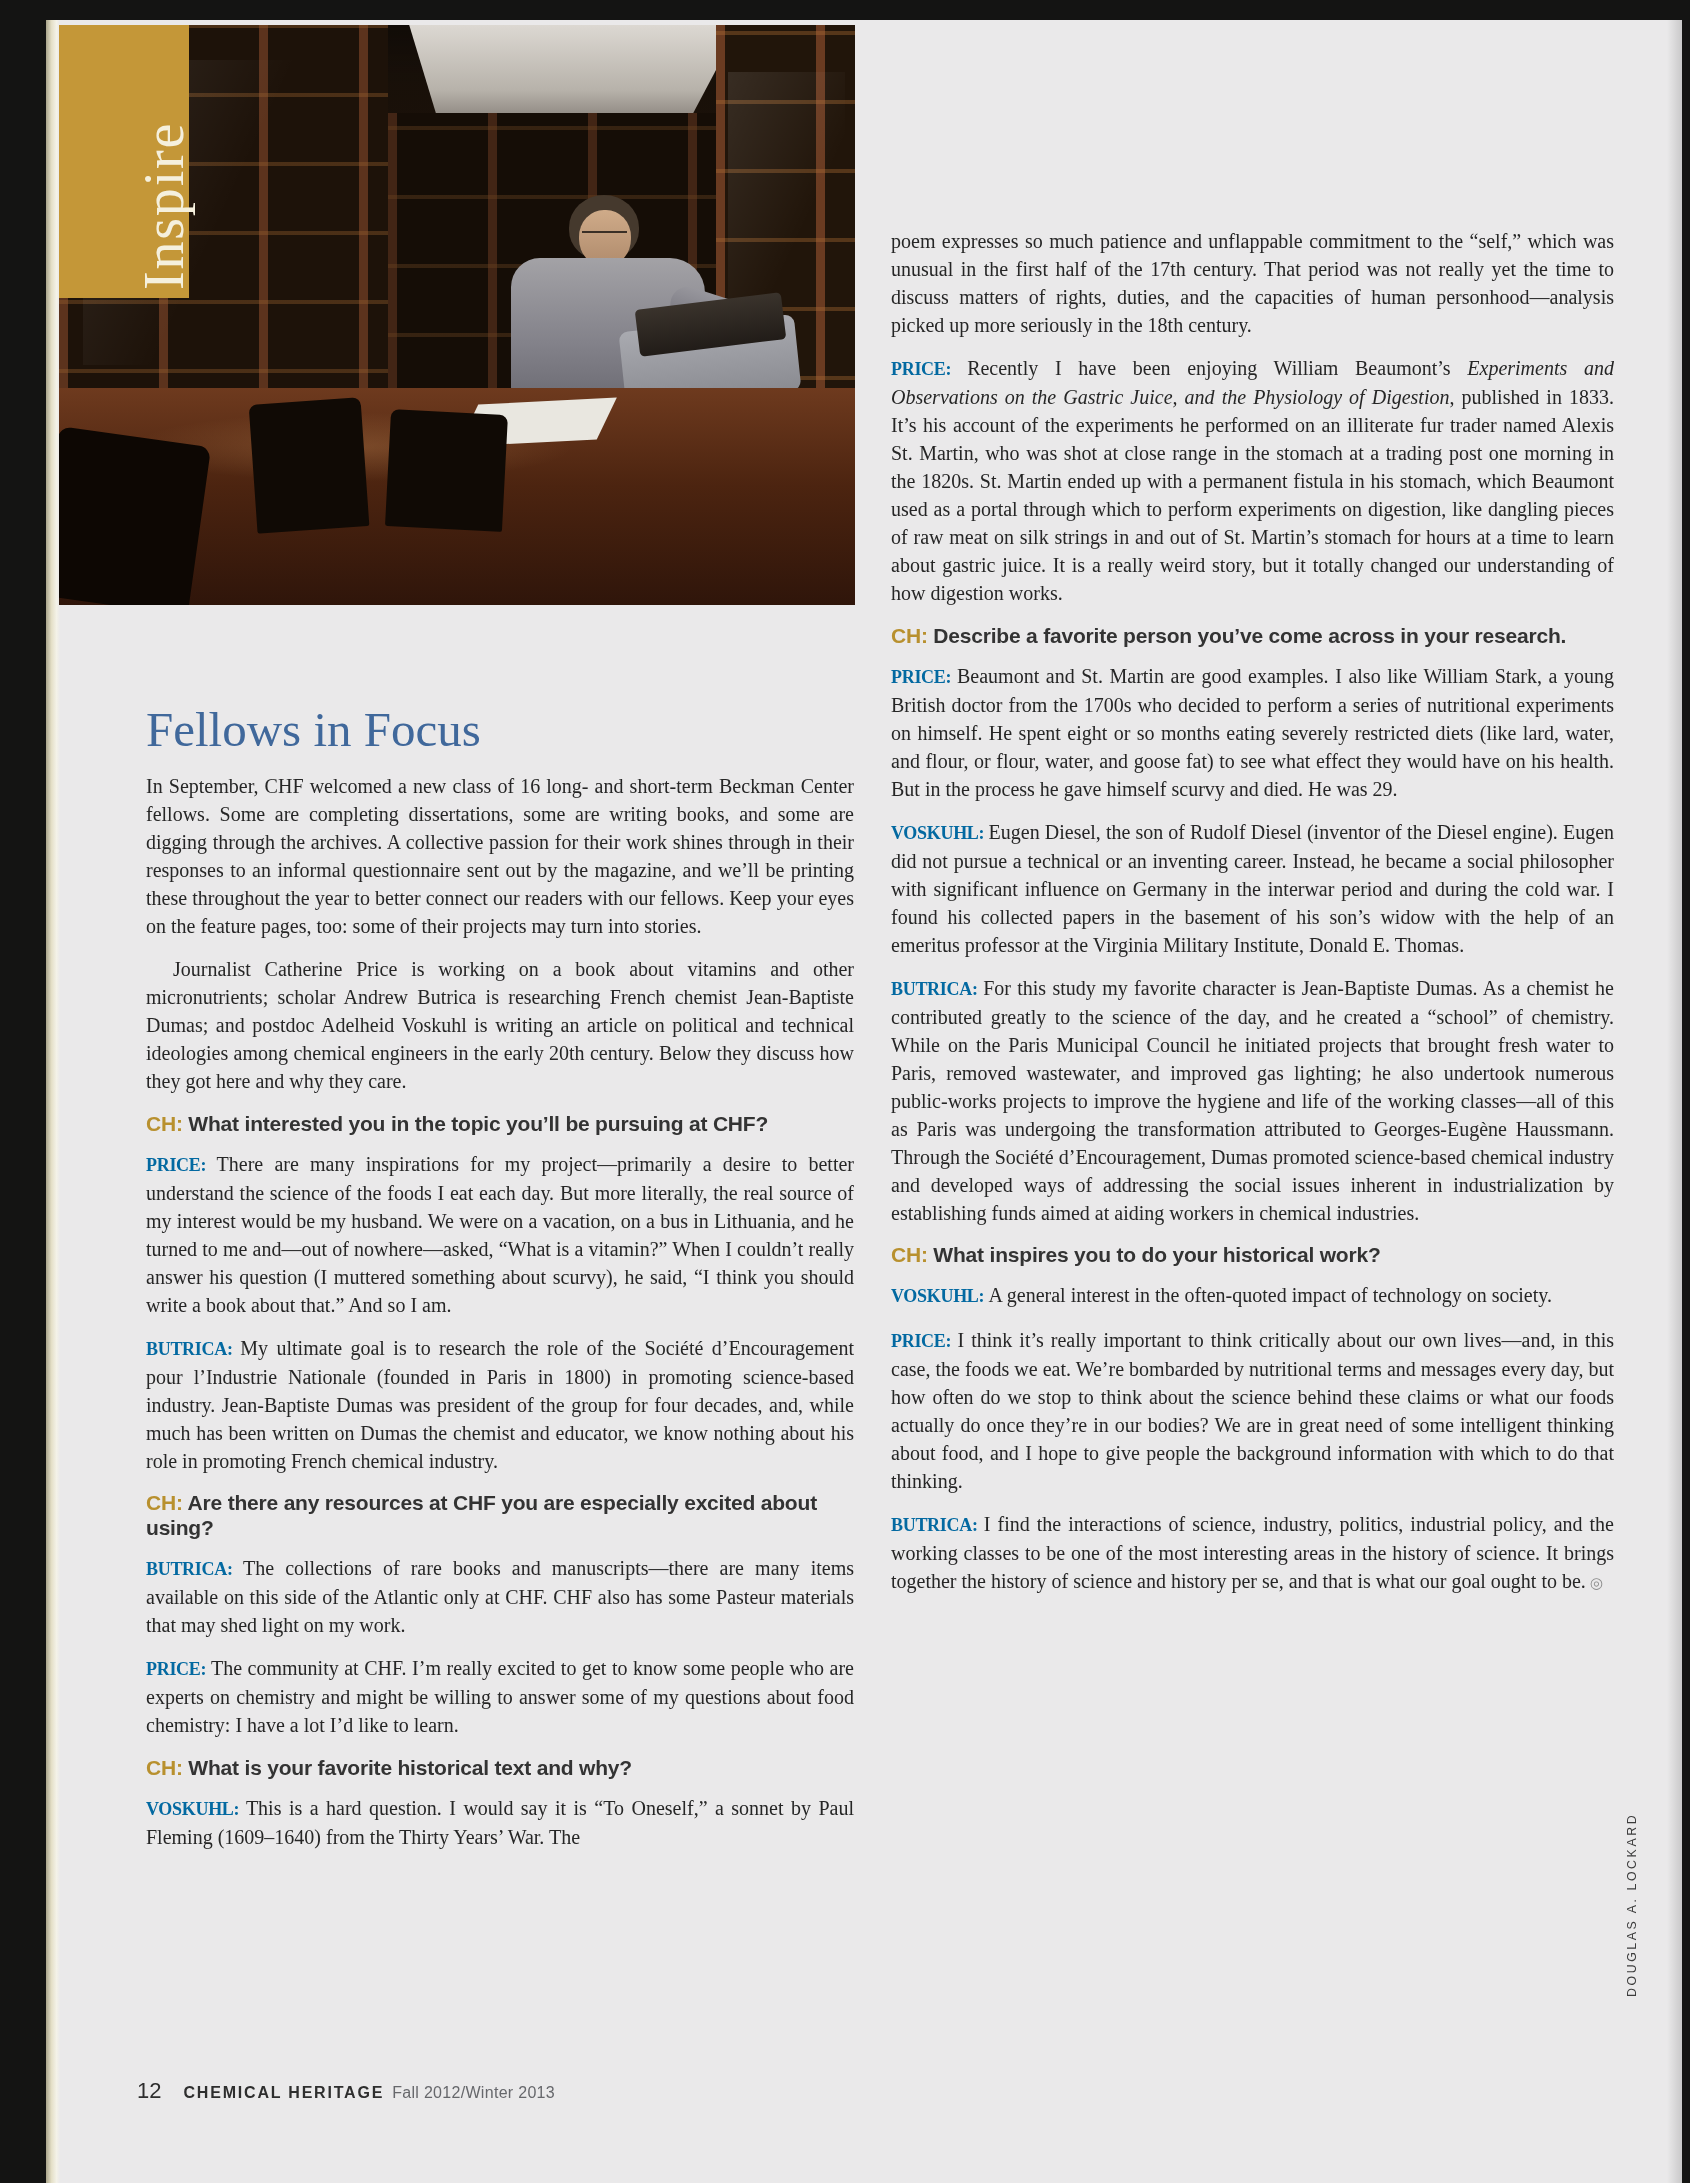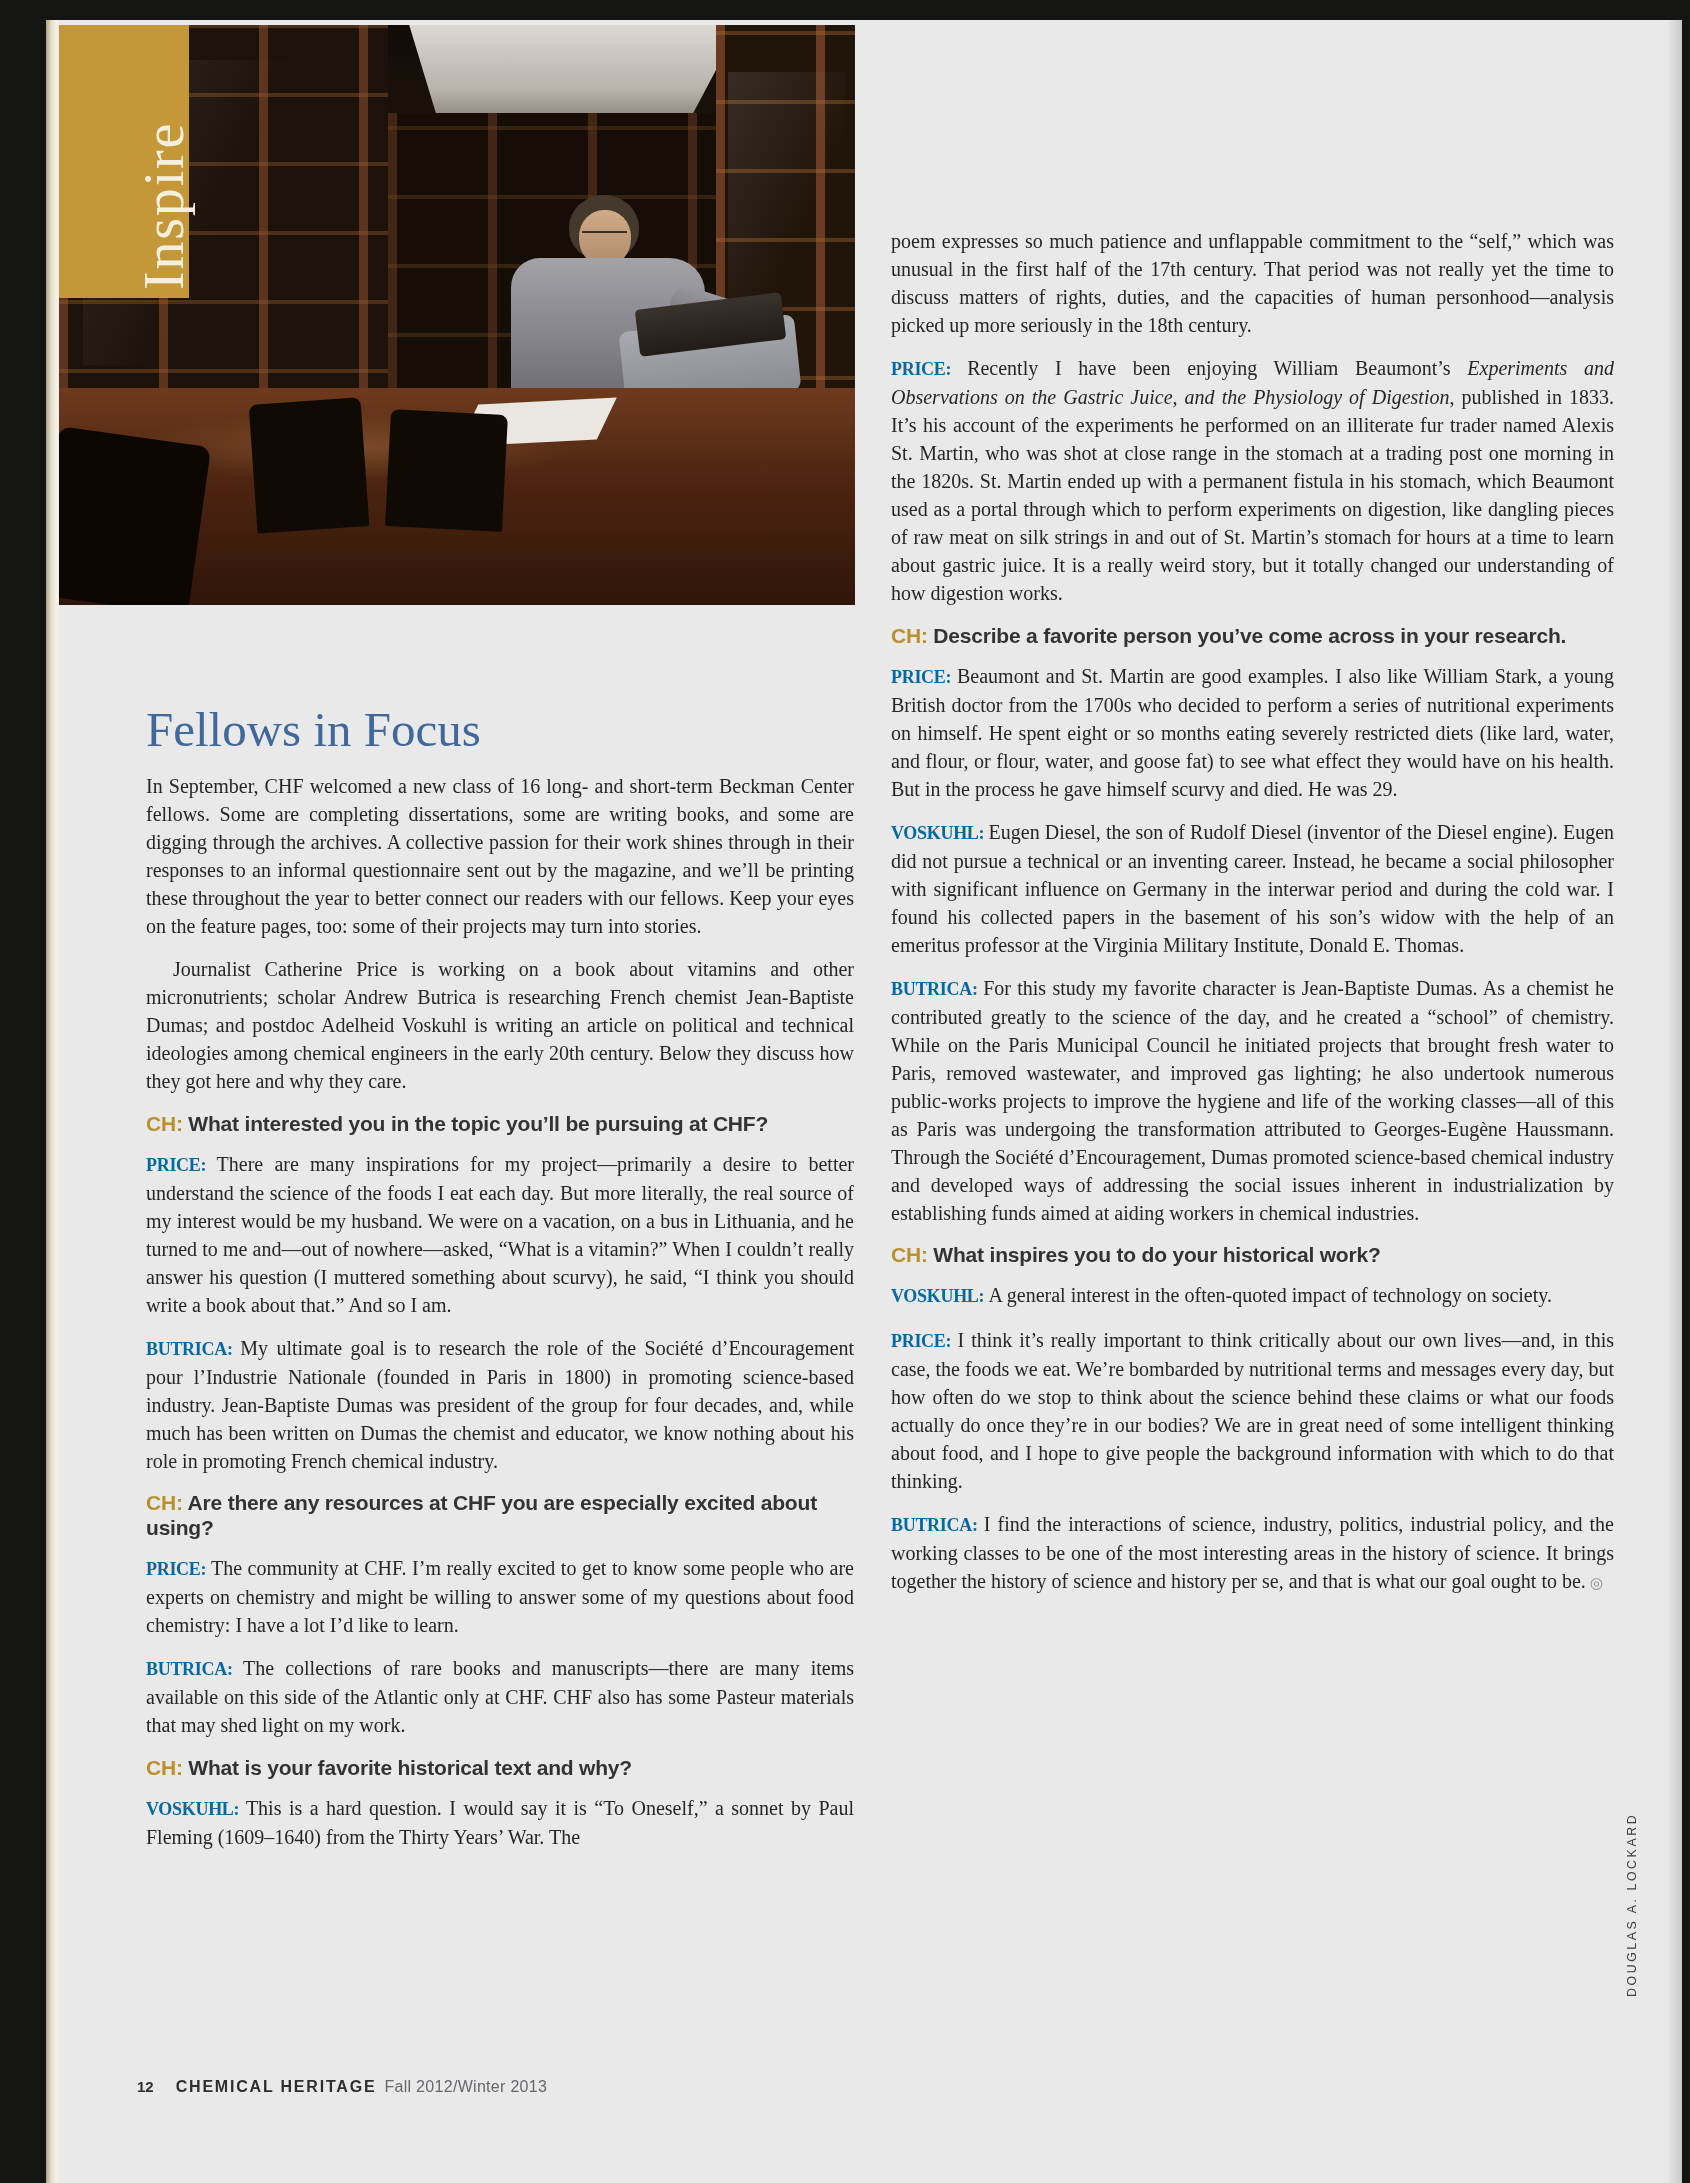--- a/index.html
+++ b/index.html
@@ -84,21 +84,21 @@
         font-size:21px;line-height:25px;color:#333;letter-spacing:-0.2px;
         margin:3.5px 0 14px 0;text-align:left;}
   .ch{color:#b8902e;}
   .speaker{font-family:Liberation Serif, serif;font-weight:bold;
         font-size:18px;color:#0369a1;letter-spacing:-0.3px;}
   .endmark{color:#8e8e8e;font-size:15.3px;}
 
   
   .footer{position:absolute;left:91px;top:2058px;width:822px;
         font-family:"Liberation Sans",sans-serif;color:#2e2e2e;}
-  .footer .pno{font-weight:bold;font-size:15px;}
+  .footer .pno{font-weight:normal;font-size:22px;}
   .footer .mag{font-weight:bold;font-size:16px;letter-spacing:1.8px;margin-left:22px;}
   .footer .issue{font-size:16px;color:#66676b;margin-left:8px;letter-spacing:0.3px;}
 
   
   .credit{position:absolute;left:1579px;top:1977px;transform:rotate(-90deg);
         transform-origin:0 0;font-family:"Liberation Sans",sans-serif;
         font-size:12.3px;letter-spacing:2.6px;color:#3c3c3c;white-space:nowrap;}
 </style>
 </head>
 <body>
@@ -137,22 +137,22 @@
 
   <h1 class="headline" style="margin:0;font-weight:normal;">Fellows in Focus</h1>
 
   <div class="col col-left" id="col-left">
       <p class="">In September, CHF welcomed a new class of 16 long- and short-term Beckman Center fellows. Some are completing dissertations, some are writing books, and some are digging through the archives. A collective passion for their work shines through in their responses to an informal questionnaire sent out by the magazine, and we’ll be printing these throughout the year to better connect our readers with our fellows. Keep your eyes on the feature pages, too: some of their projects may turn into stories.</p>
       <p class="indent">Journalist Catherine Price is working on a book about vitamins and other micronutrients; scholar Andrew Butrica is researching French chemist Jean-Baptiste Dumas; and postdoc Adelheid Voskuhl is writing an article on political and technical ideologies among chemical engineers in the early 20th century. Below they discuss how they got here and why they care.</p>
       <p class="q"><span class="ch">CH: </span>What interested you in the topic you’ll be pursuing at CHF?</p>
       <p class=""><span class="speaker">PRICE: </span>There are many inspirations for my project—primarily a desire to better understand the science of the foods I eat each day. But more literally, the real source of my interest would be my husband. We were on a vacation, on a bus in Lithuania, and he turned to me and—out of nowhere—asked, “What is a vitamin?” When I couldn’t really answer his question (I muttered something about scurvy), he said, “I think you should write a book about that.” And so I am.</p>
       <p class=""><span class="speaker">BUTRICA: </span>My ultimate goal is to research the role of the Société d’Encouragement pour l’Industrie Nationale (founded in Paris in 1800) in promoting science-based industry. Jean-Baptiste Dumas was president of the group for four decades, and, while much has been written on Dumas the chemist and educator, we know nothing about his role in promoting French chemical industry.</p>
       <p class="q"><span class="ch">CH: </span>Are there any resources at CHF you are especially excited about using?</p>
+      <p class=""><span class="speaker">BUTRICA: </span>The collections of rare books and manuscripts—there are many items available on this side of the Atlantic only at CHF. CHF also has some Pasteur materials that may shed light on my work.</p>
       <p class=""><span class="speaker">PRICE: </span>The community at CHF. I’m really excited to get to know some people who are experts on chemistry and might be willing to answer some of my questions about food chemistry: I have a lot I’d like to learn.</p>
-      <p class=""><span class="speaker">BUTRICA: </span>The collections of rare books and manuscripts—there are many items available on this side of the Atlantic only at CHF. CHF also has some Pasteur materials that may shed light on my work.</p>
       <p class="q"><span class="ch">CH: </span>What is your favorite historical text and why?</p>
       <p class=""><span class="speaker">VOSKUHL: </span>This is a hard question. I would say it is “To Oneself,” a sonnet by Paul Fleming (1609–1640) from the Thirty Years’ War. The</p>
     </div>
   <div class="col col-right" id="col-right">
       <p class="">poem expresses so much patience and unflappable commitment to the “self,” which was unusual in the first half of the 17th century. That period was not really yet the time to discuss matters of rights, duties, and the capacities of human personhood—analysis picked up more seriously in the 18th century.</p>
       <p class=""><span class="speaker">PRICE: </span>Recently I have been enjoying William Beaumont’s <i>Experiments and Observations on the Gastric Juice, and the Physiology of Digestion</i>, published in 1833. It’s his account of the experiments he performed on an illiterate fur trader named Alexis St. Martin, who was shot at close range in the stomach at a trading post one morning in the 1820s. St. Martin ended up with a permanent fistula in his stomach, which Beaumont used as a portal through which to perform experiments on digestion, like dangling pieces of raw meat on silk strings in and out of St. Martin’s stomach for hours at a time to learn about gastric juice. It is a really weird story, but it totally changed our understanding of how digestion works.</p>
       <p class="q"><span class="ch">CH: </span>Describe a favorite person you’ve come across in your research.</p>
       <p class=""><span class="speaker">PRICE: </span>Beaumont and St. Martin are good examples. I also like William Stark, a young British doctor from the 1700s who decided to perform a series of nutritional experiments on himself. He spent eight or so months eating severely restricted diets (like lard, water, and flour, or flour, water, and goose fat) to see what effect they would have on his health. But in the process he gave himself scurvy and died. He was 29.</p>
       <p class=""><span class="speaker">VOSKUHL: </span>Eugen Diesel, the son of Rudolf Diesel (inventor of the Diesel engine). Eugen did not pursue a technical or an inventing career. Instead, he became a social philosopher with significant influence on Germany in the interwar period and during the cold war. I found his collected papers in the basement of his son’s widow with the help of an emeritus professor at the Virginia Military Institute, Donald E. Thomas.</p>
       <p class=""><span class="speaker">BUTRICA: </span>For this study my favorite character is Jean-Baptiste Dumas. As a chemist he contributed greatly to the science of the day, and he created a “school” of chemistry. While on the Paris Municipal Council he initiated projects that brought fresh water to Paris, removed wastewater, and improved gas lighting; he also undertook numerous public-works projects to improve the hygiene and life of the working classes—all of this as Paris was undergoing the transformation attributed to Georges-Eugène Haussmann. Through the Société d’Encouragement, Dumas promoted science-based chemical industry and developed ways of addressing the social issues inherent in industrialization by establishing funds aimed at aiding workers in chemical industries.</p>

